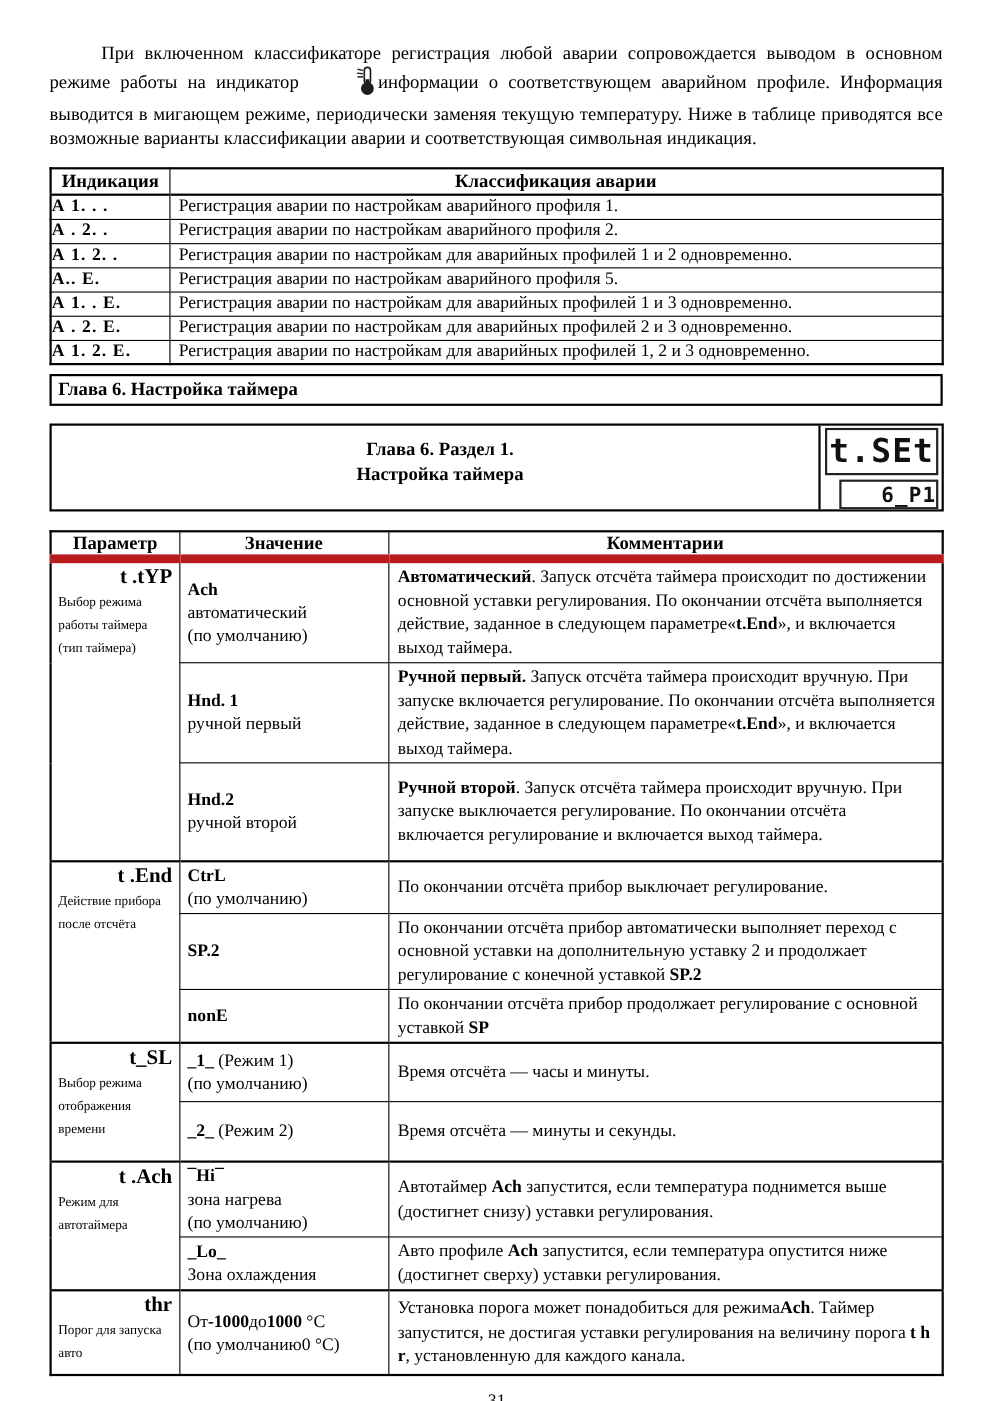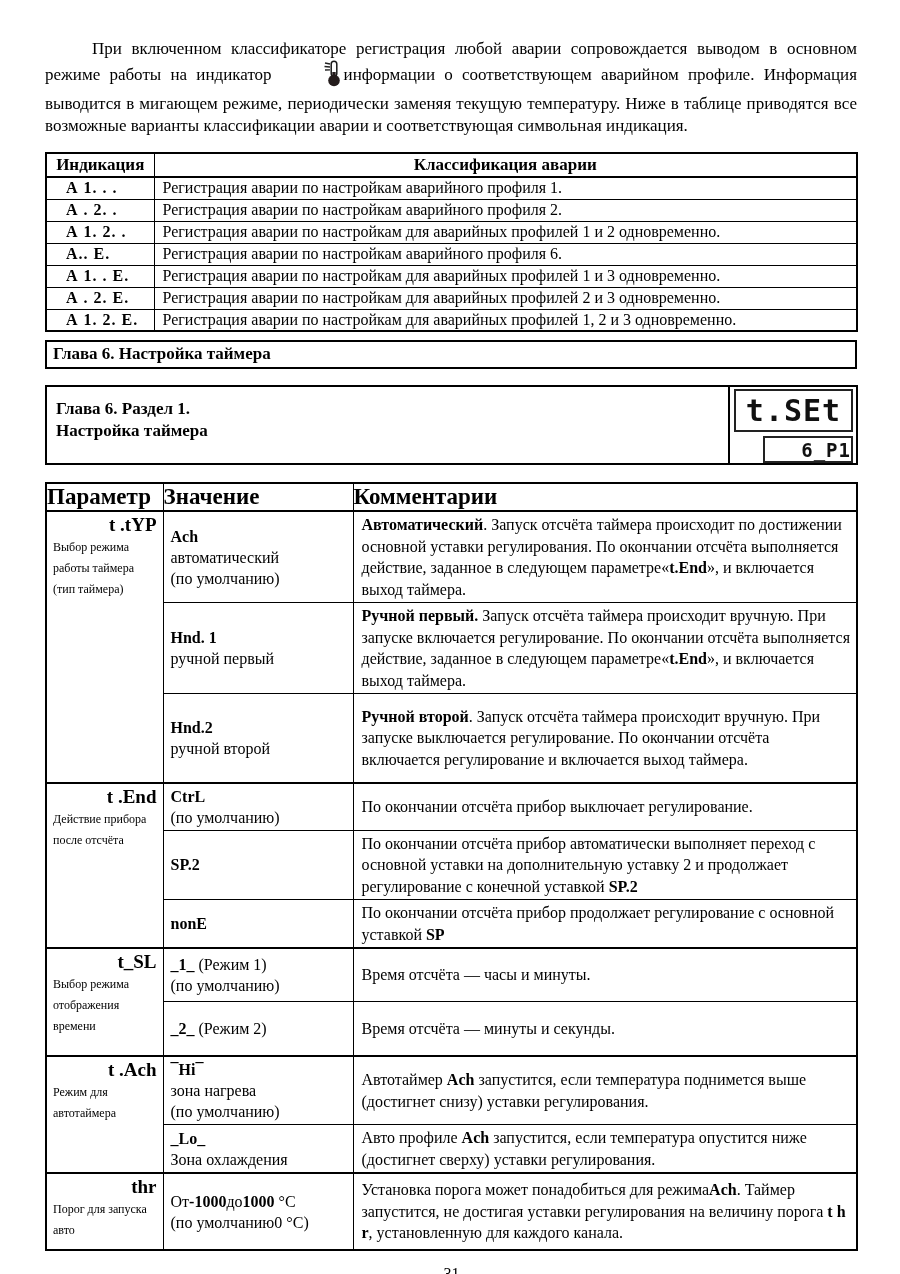--- a/index.html
+++ b/index.html
@@ -21,56 +21,56 @@
     text-align: justify;
     text-indent: 47px;
   }
   .thermo { display:inline-block; vertical-align:-7px; margin:0 4px; }
   
   table { border-collapse: collapse; table-layout: fixed; width: 813px; }
   .alarm { margin-top: 15px; border: 2px solid #000; }
   .alarm th, .alarm td { border: 1px solid #000; }
   .alarm th { border-bottom: 2px solid #000; font-size: 17px; height: 24px; text-align:center; }
   .alarm td { font-size: 16px; height: 22px; padding: 0 4px 0 8px; }
-  .alarm td.ind { font-weight: bold; padding-left: 19px; letter-spacing: 1px; }
+  .alarm td.ind { font-weight: bold; padding-left: 0; letter-spacing: 1px; }
   .col-ind { width: 108px; }
   
   .chapterbar {
     margin-top: 8px;
     border: 2px solid #000;
     font-weight: bold;
     font-size: 17px;
     padding: 2px 6px 3px 6px;
   }
   
   .sectionbox {
     margin-top: 16px;
     border: 2px solid #000;
     display: flex;
     height: 80px;
     width: 813px;
   }
-  .sb-left { flex: 1; padding: 11px 0 0 9px; font-weight: bold; font-size: 17px; line-height: 22px; }
-  .sb-right { width: 128px; border-left: 2px solid #000; padding: 2px 3px 14px 4px; }
+  .sb-left { flex: 1; padding: 11px 0 0 9px; font-weight: bold; font-size: 17px; line-height: 22px; text-align: center; }
+  .sb-right { width: 112px; border-left: 2px solid #000; padding: 2px 3px 14px 4px; }
   .lcd {
     font-family: "DejaVu Sans Mono", monospace;
     font-weight: bold;
     border: 2px solid #222;
     background: #fff;
     color: #111;
     text-align: center;
     letter-spacing: 1px;
     overflow: hidden;
   }
   .lcd.main { height: 43px; font-size: 30px; line-height: 40px; }
   .lcd.sub  { height: 27px; width: 90px; margin: 4px 0 0 auto; font-size: 19px; line-height: 24px; text-align: right; }
   
   .params { margin-top: 17px; border: 2px solid #000; }
   .params th, .params td { border: 1px solid #000; }
-  .params th { border-bottom: 1px solid #b91c1c; font-size: 23px; height: 24px; text-align: left; }
+  .params th { border-bottom: 8px solid #b91c1c; font-size: 17px; height: 24px; text-align: center; }
   .params tr.grp > td { border-top: 2px solid #000; }
   .col-param { width: 117px; }
   .col-value { width: 190px; }
   .pcell { vertical-align: top; padding: 1px 4px 8px 6px; margin-top: 10px; }
   .pname { font-weight: bold; font-size: 19px; text-align: right; padding-right: 2px; line-height: 24px; }
   .pdesc { font-size: 12px; line-height: 21px; }
   .vcell { vertical-align: middle; font-size: 16px; line-height: 21px; padding: 2px 4px 2px 7px; }
   .ccell { vertical-align: middle; font-size: 16px; line-height: 21.5px; padding: 2px 6px 2px 8px; }
   
   .pagenum { margin-top: 14px; text-align: center; font-size: 16px; width: 813px; }
@@ -106,21 +106,21 @@
     <tr>
           <td class="ind">А . 2. .</td>
           <td>Регистрация аварии по настройкам аварийного профиля 2.</td>
         </tr>
     <tr>
           <td class="ind">А 1. 2. .</td>
           <td>Регистрация аварии по настройкам для аварийных профилей 1 и 2 одновременно.</td>
         </tr>
     <tr>
           <td class="ind">А.. Е.</td>
-          <td>Регистрация аварии по настройкам аварийного профиля 6.</td>
+          <td>Регистрация аварии по настройкам аварийного профиля 5.</td>
         </tr>
     <tr>
           <td class="ind">А 1. . Е.</td>
           <td>Регистрация аварии по настройкам для аварийных профилей 1 и 3 одновременно.</td>
         </tr>
     <tr>
           <td class="ind">А . 2. Е.</td>
           <td>Регистрация аварии по настройкам для аварийных профилей 2 и 3 одновременно.</td>
         </tr>
     <tr>

